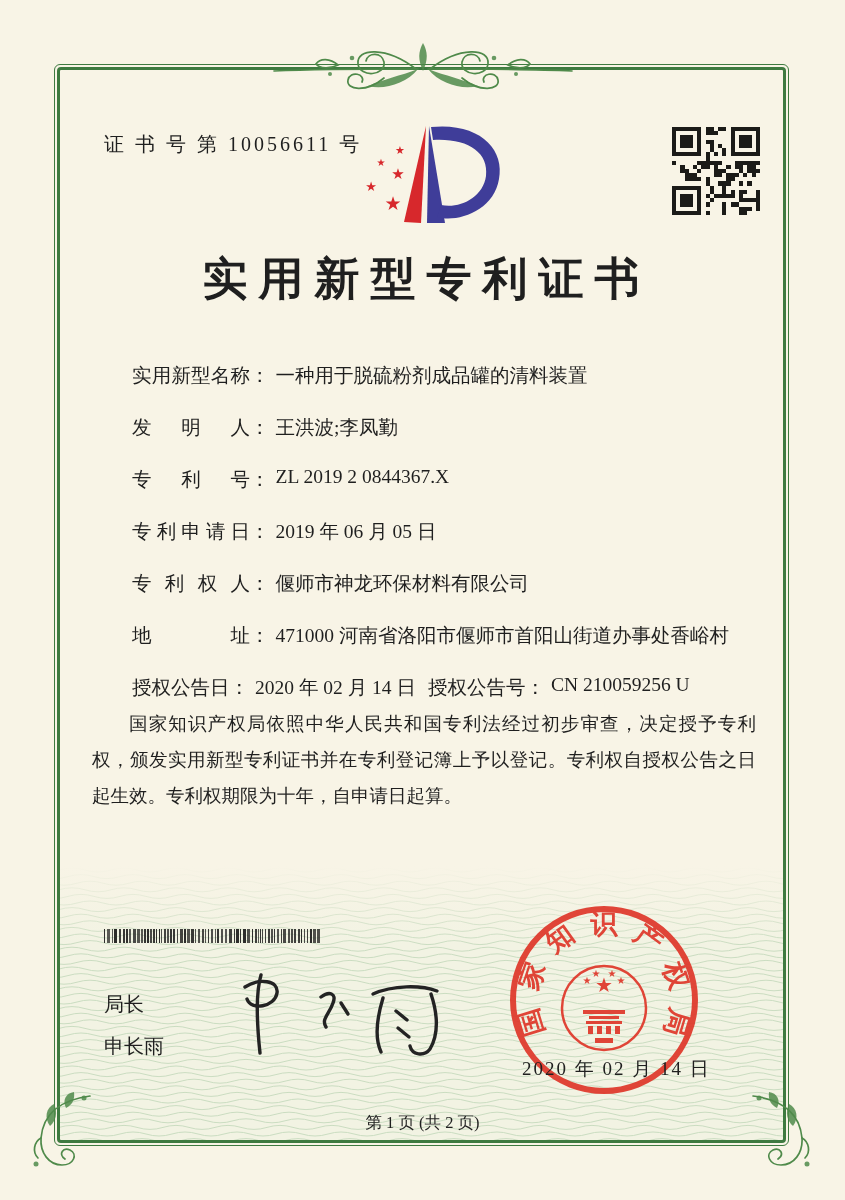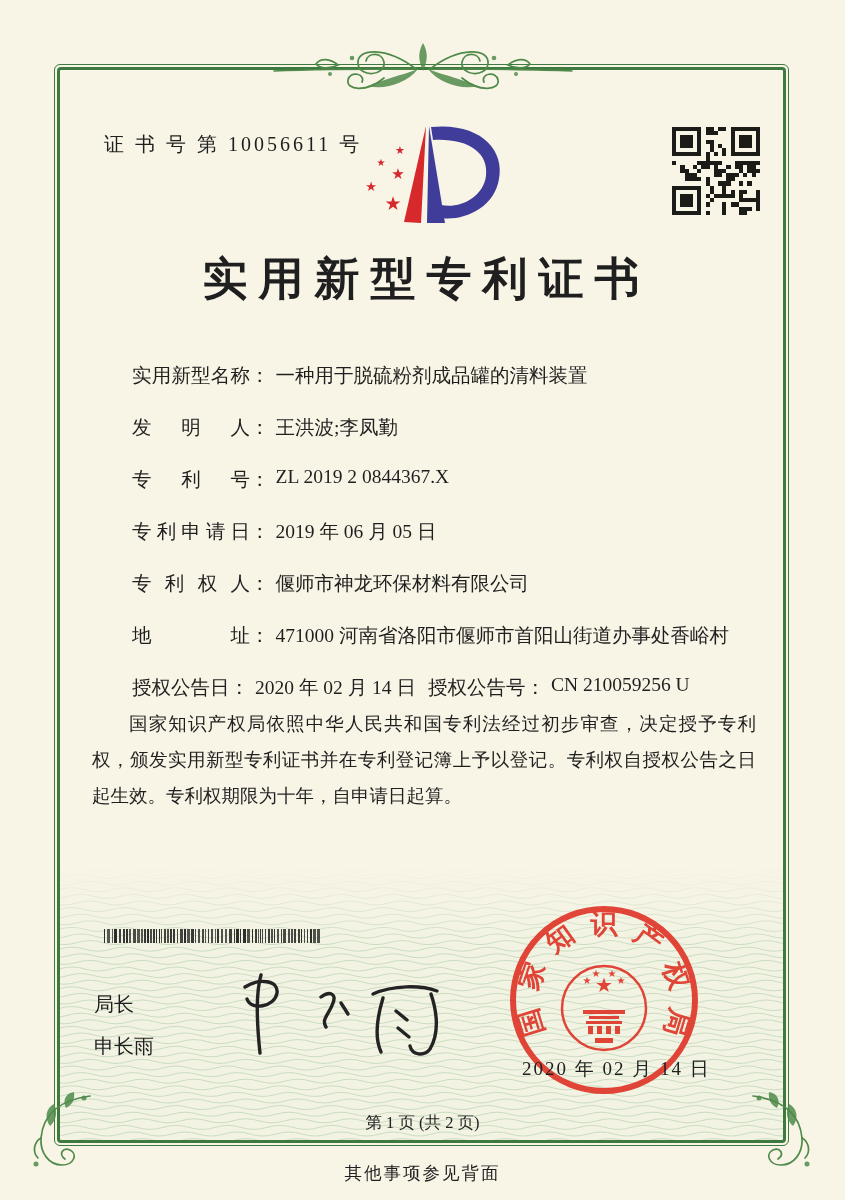--- a/index.html
+++ b/index.html
@@ -29,21 +29,21 @@
   .fields{position:absolute;left:92px;top:362px;width:664px;font-size:19.5px;}
   .field-row{height:52px;display:flex;align-items:flex-start;position:relative;}
   .f-label{display:inline-block;width:118px;text-align:justify;text-align-last:justify;margin-left:40px;}
   .f-colon{display:inline-block;}
   .f-value{display:inline-block;margin-left:6px;white-space:nowrap;text-align:right;}
   .grant-2{position:absolute;left:336px;top:0;display:flex;}
   .paras{position:absolute;left:92px;top:706px;width:664px;font-size:18.5px;
     line-height:36px;text-align:justify;}
   .paras p{margin:0;text-indent:2em;}
   .barcode{position:absolute;left:104px;top:929px;}
-  .commish{position:absolute;left:94px;top:983px;font-size:20px;line-height:42px;}
+  .commish{position:absolute;left:104px;top:983px;font-size:20px;line-height:42px;}
   .sig-svg{position:absolute;left:225px;top:963px;}
   .sig-svg path{stroke:#232323;stroke-width:3.4;fill:none;stroke-linecap:round;}
   .seal-svg{position:absolute;left:506px;top:902px;opacity:.93;}
   .seal-stroke{stroke:var(--sealred);fill:none;}
   .seal-fill{fill:var(--sealred);}
   .seal-date{position:absolute;left:522px;top:1056px;font-size:19px;letter-spacing:2px;}
   .page-info{position:absolute;left:0;width:845px;top:1112px;text-align:center;font-size:16.5px;}
   .back-note{position:absolute;left:0;width:845px;top:1161px;text-align:center;
     font-size:17.5px;letter-spacing:2px;}
 </style>
@@ -515,15 +515,14 @@
       <rect class="seal-fill" x="-7" y="26" width="5" height="8"></rect>
       <rect class="seal-fill" x="2" y="26" width="5" height="8"></rect>
       <rect class="seal-fill" x="11" y="26" width="5" height="8"></rect>
       <rect class="seal-fill" x="-9" y="38" width="18" height="5"></rect>
     </g>
   </svg>
   <div class="seal-date">2020 年 02 月 14 日</div>
 
   <div class="page-info">第 1 页 (共 2 页)</div>
 
-  <div class="back-note">其他事项参见背面</div>
 
 </div>
 
 </body></html>

